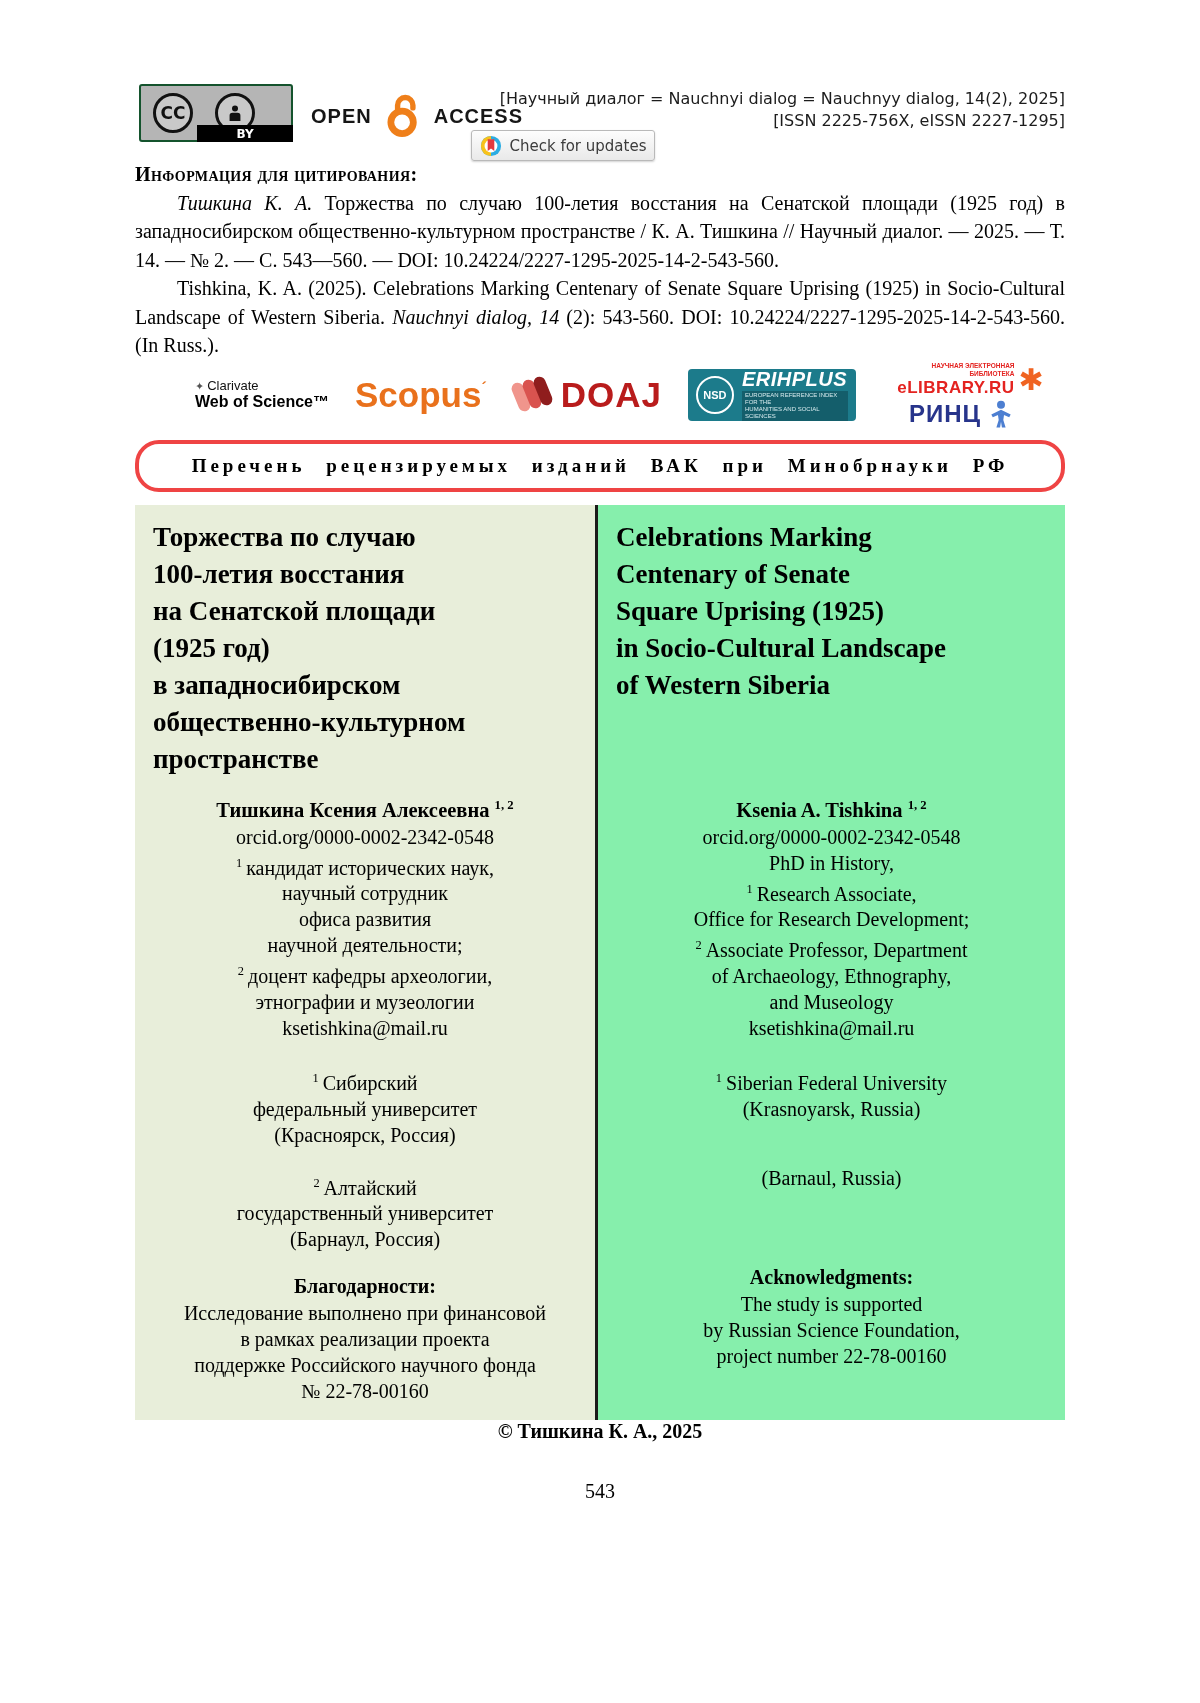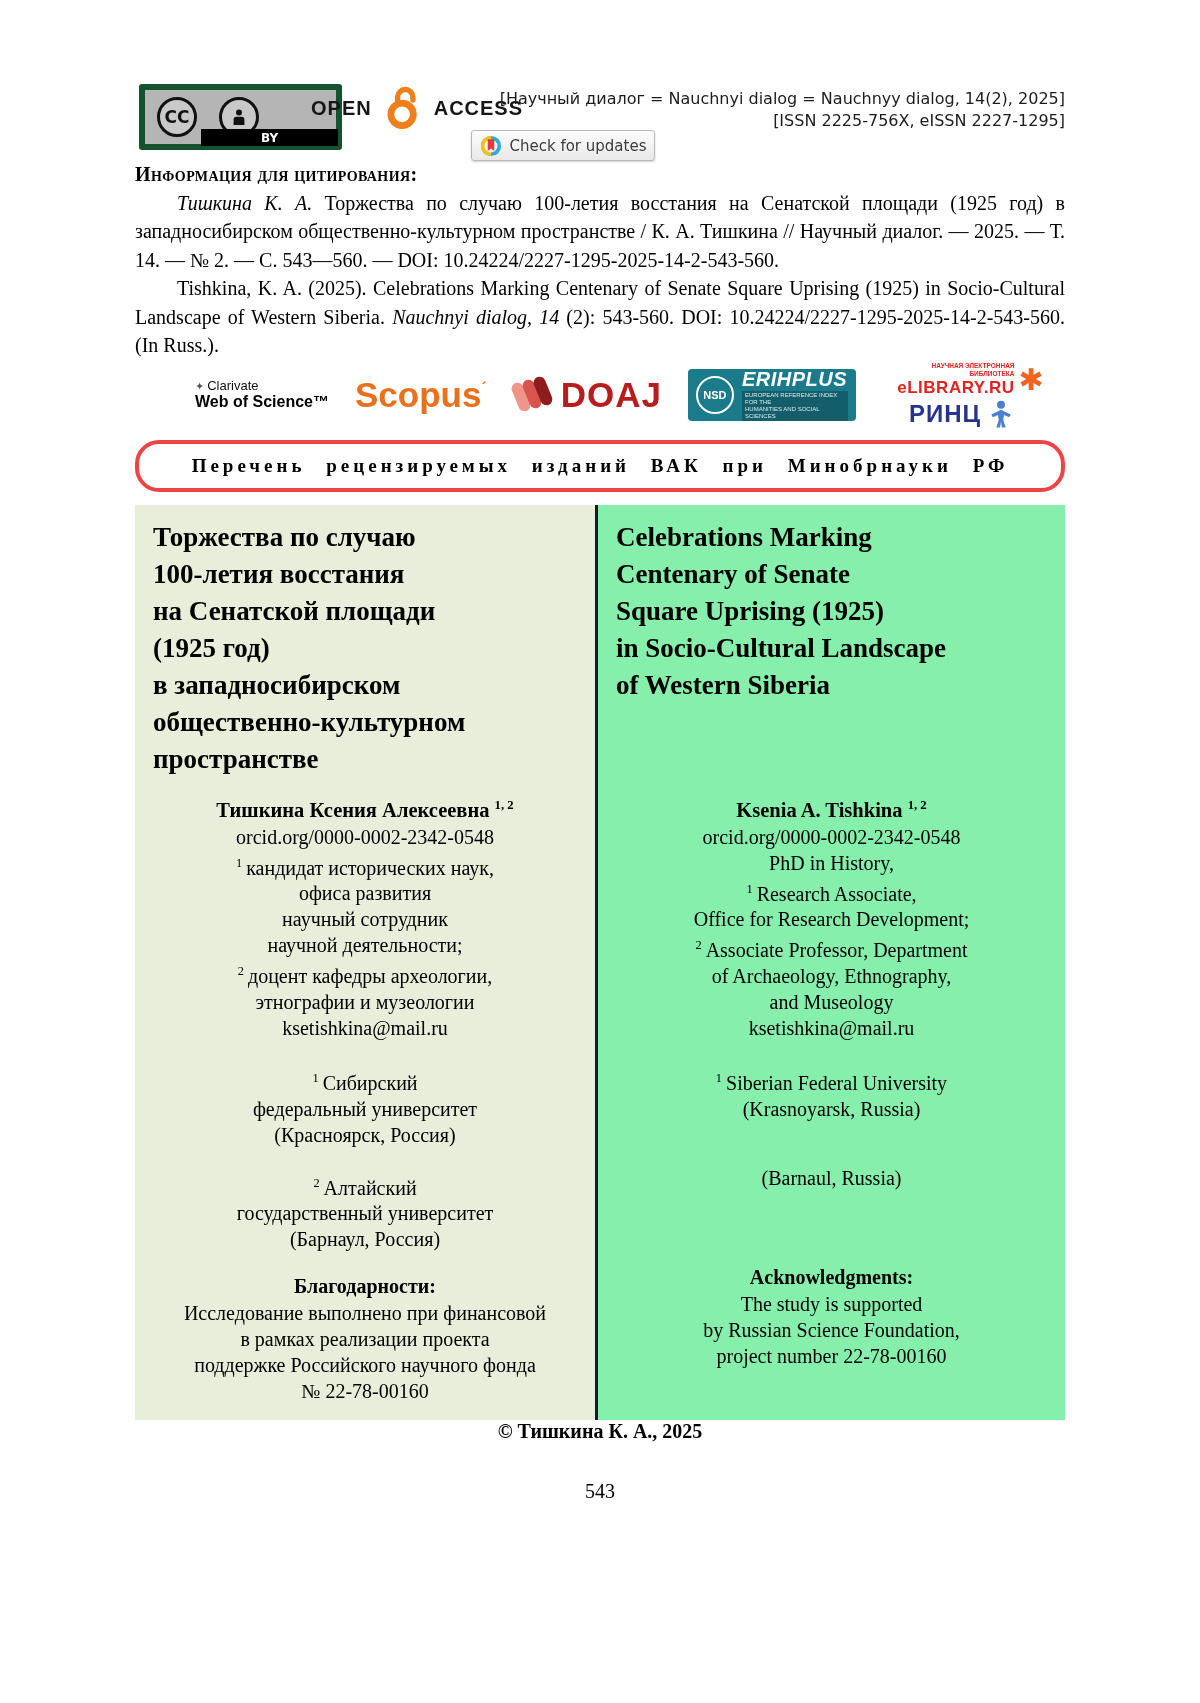--- a/index.html
+++ b/index.html
@@ -2,29 +2,29 @@
 <html><head>
 <meta charset="utf-8">
 <style>
   html,body { margin:0; padding:0; background:#888; }
   .page { position:relative; width:1200px; height:1703px; background:#ffffff;
           font-family:"Liberation Serif", serif; color:#000; overflow:hidden; margin:0 auto; }
 
   
   #header { position:absolute; left:135px; right:135px; top:82px; height:82px; }
   .cc-badge { position:absolute; left:4px; top:2px; width:150px; height:54px;
-              background:#b5b5b5; border:6px solid #14532d; border-radius:3px;padding-left:41px; }
+              background:#b5b5b5; border:2px solid #14532d; border-radius:3px; }
   .cc-circle { position:absolute; left:12px; top:7px; width:34px; height:34px; border:3.5px solid #111;
                border-radius:50%; display:flex; align-items:center; justify-content:center;
                font:bold 17px "DejaVu Sans", sans-serif; color:#111; background:#c9c9c9; }
   .cc-person-circle { position:absolute; left:74px; top:7px; width:34px; height:34px; border:3.5px solid #111;
                border-radius:50%; display:flex; align-items:center; justify-content:center; background:#c9c9c9; }
   .cc-by-strip { position:absolute; left:56px; right:-2px; bottom:-2px; height:17px; background:#000;
                color:#fff; font:bold 12px "DejaVu Sans", sans-serif; display:flex; align-items:center; justify-content:center; }
-  .oa-logo { position:absolute; left:176px; top:4px; display:flex; align-items:center; gap:13px;
+  .oa-logo { position:absolute; left:176px; top:12px; display:flex; align-items:center; gap:13px;
              font-family:"Liberation Sans", sans-serif; font-weight:bold; font-size:20px; letter-spacing:1px; color:#161616; }
   .journal-info { position:absolute; right:0; top:6px; text-align:right;
                   font-family:"DejaVu Sans", sans-serif; font-size:16px; line-height:22px; color:#1c1c1c; }
   .check-updates { position:absolute; left:336px; top:48px; width:182px; height:29px;
                    border:1px solid #b9b9b9; border-radius:3px;
                    background:linear-gradient(#fdfdfd,#e9e9e9);
                    box-shadow:0 1px 2px rgba(0,0,0,.18);
                    display:flex; align-items:center; justify-content:center; gap:8px;
                    font-family:"DejaVu Sans", sans-serif; font-size:15px; color:#3c3c3c; cursor:pointer; }
 
@@ -202,22 +202,22 @@
         <div>на Сенатской площади</div>
         <div>(1925 год)</div>
         <div>в западносибирском</div>
         <div>общественно-культурном</div>
         <div>пространстве</div>
       </div>
       <div class="author-block">
         <div class="author-name"><span>Тишкина Ксения Алексеевна</span> <sup>1, 2</sup></div>
         <div class="line">orcid.org/0000-0002-2342-0548</div>
         <div class="line"><sup>1</sup><span>кандидат исторических наук,</span></div>
+        <div class="line"><span>научный сотрудник</span></div>
         <div class="line"><span>офиса развития</span></div>
-        <div class="line"><span>научный сотрудник</span></div>
         <div class="line"><span>научной деятельности;</span></div>
         <div class="line"><sup>2</sup><span>доцент кафедры археологии,</span></div>
         <div class="line"><span>этнографии и музеологии</span></div>
         <div class="line"><span>ksetishkina@mail.ru</span></div>
       </div>
       <div class="affil affil-1">
         <div class="line"><sup>1</sup><span>Сибирский</span></div>
         <div class="line"><span>федеральный университет</span></div>
         <div class="line"><span>(Красноярск, Россия)</span></div>
       </div>

